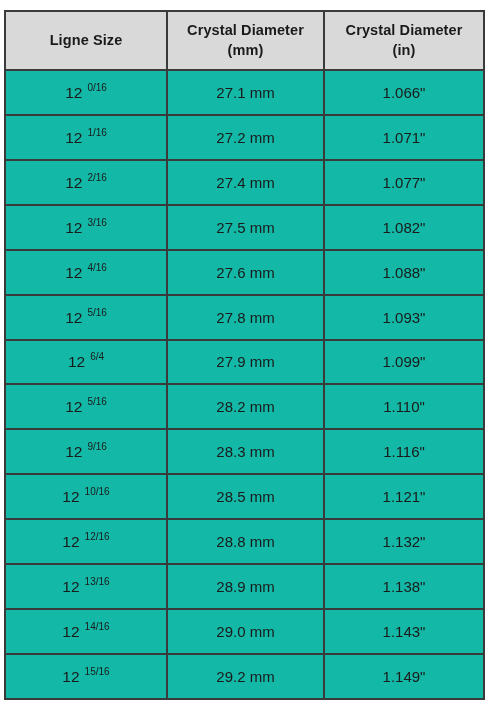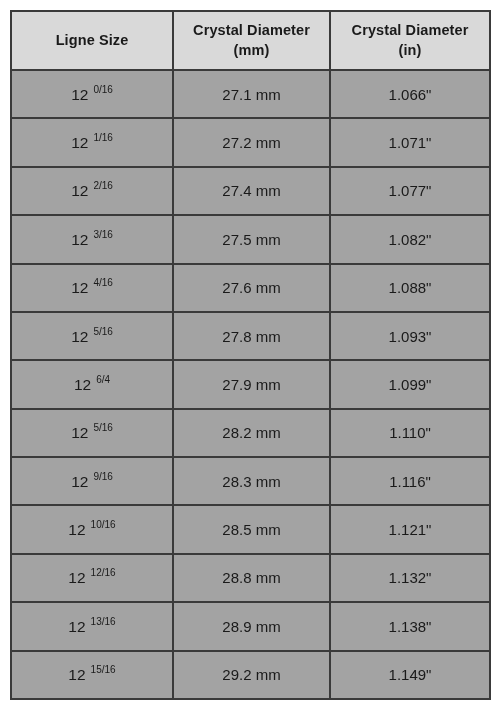--- a/index.html
+++ b/index.html
@@ -8,21 +8,21 @@
   }
   body {
     width: 500px;
     height: 712px;
     background: #ffffff;
     font-family: "Liberation Sans", sans-serif;
     overflow: hidden;
   }
   .table-wrap {
     position: absolute;
-    left: 10px;
+    left: 4px;
     top: 10px;
     width: 479px;
     height: 690px;
   }
   table.conv-table {
     width: 479px;
     height: 690px;
     border-collapse: collapse;
     table-layout: fixed;
   }
@@ -36,21 +36,21 @@
   }
   table.conv-table th {
     background: #d9d9d9;
     font-weight: bold;
     font-size: 14.5px;
     line-height: 1.35;
     height: 57px;
     letter-spacing: 0.1px;
   }
   table.conv-table td {
-    background: #a3a3a3;
+    background: #14b8a6;
     font-size: 15px;
     height: 39.5px;
     font-weight: normal;
   }
   col.c-ligne { width: 162px; }
   col.c-mm    { width: 157px; }
   col.c-in    { width: 160px; }
 
   .ligne-cell {
     white-space: nowrap;
@@ -147,19 +147,24 @@
           <td class="ligne-cell"><span class="ligne-base">12</span><sup class="ligne-frac">12/16</sup></td>
           <td>28.8 mm</td>
           <td>1.132"</td>
         </tr>
         <tr>
           <td class="ligne-cell"><span class="ligne-base">12</span><sup class="ligne-frac">13/16</sup></td>
           <td>28.9 mm</td>
           <td>1.138"</td>
         </tr>
         <tr>
+          <td class="ligne-cell"><span class="ligne-base">12</span><sup class="ligne-frac">14/16</sup></td>
+          <td>29.0 mm</td>
+          <td>1.143"</td>
+        </tr>
+        <tr>
           <td class="ligne-cell"><span class="ligne-base">12</span><sup class="ligne-frac">15/16</sup></td>
           <td>29.2 mm</td>
           <td>1.149"</td>
         </tr>
       </tbody>
   </table>
 </div>
 
 </body></html>

